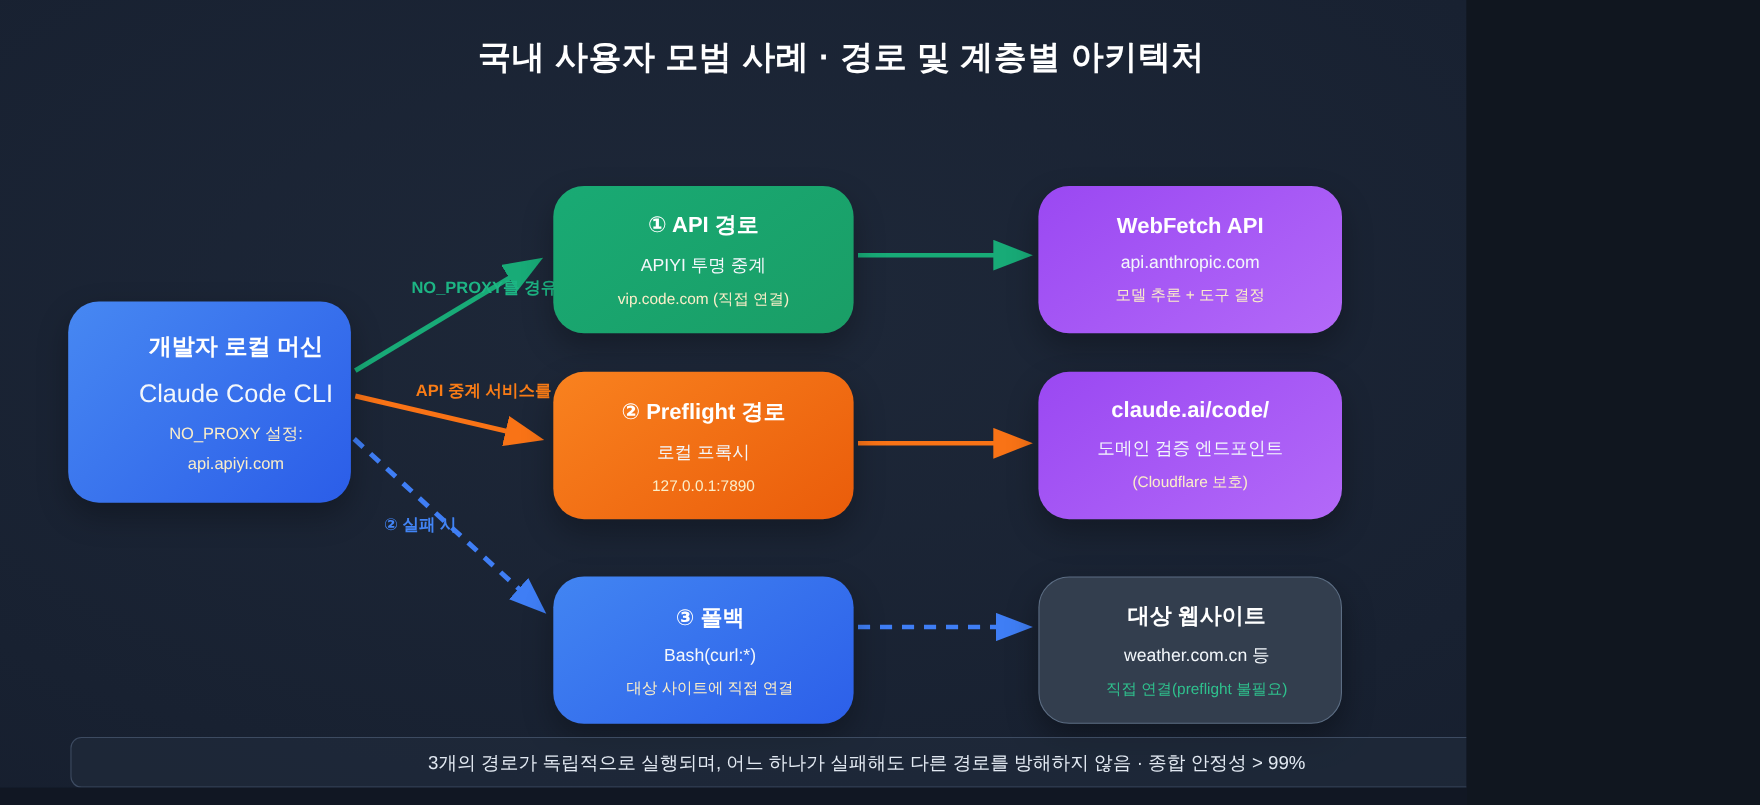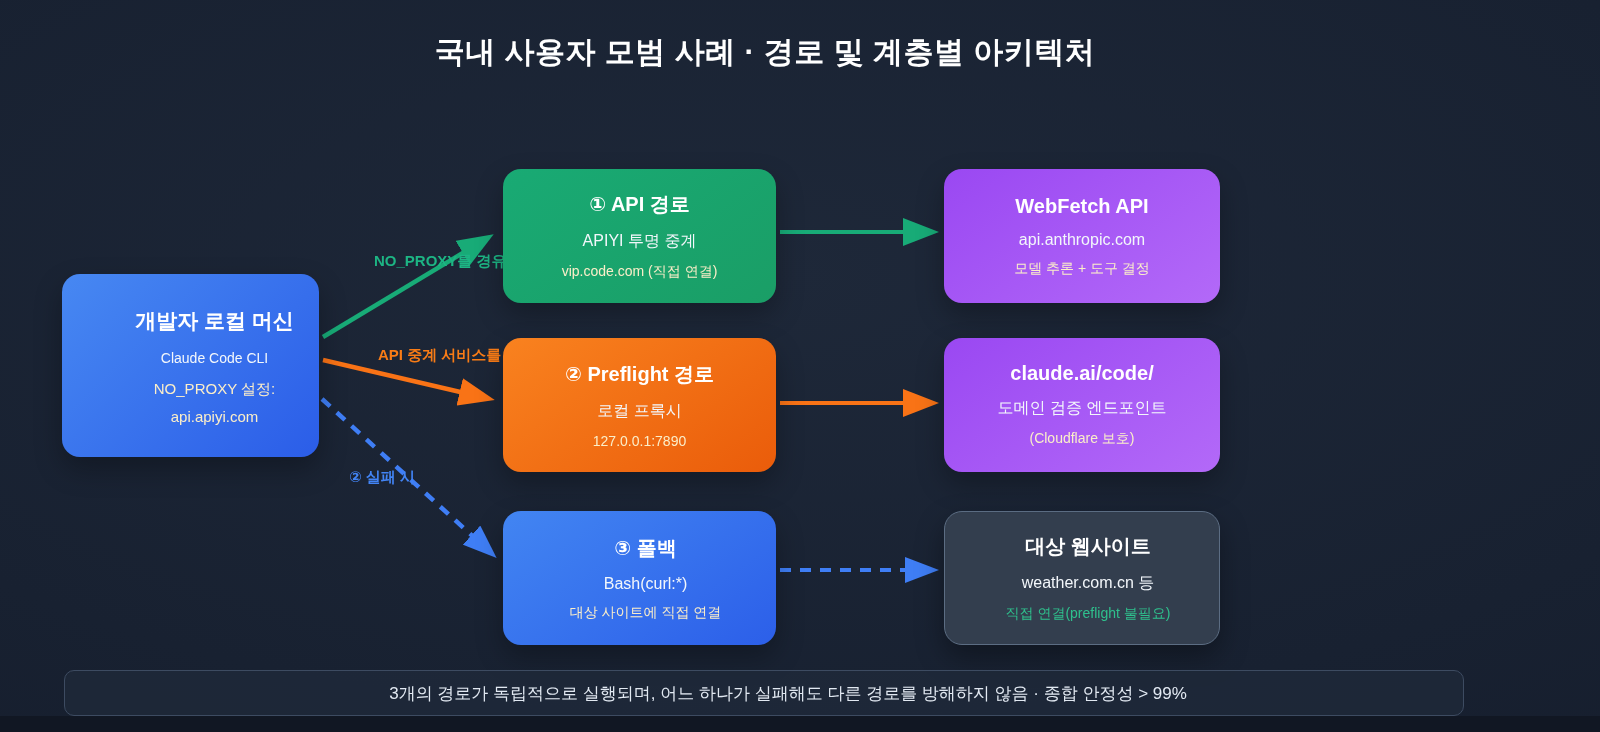--- a/index.html
+++ b/index.html
@@ -1,21 +1,21 @@
 <!DOCTYPE html>
 <html><head>
 <meta charset="utf-8">
 <style>
   * { margin: 0; padding: 0; box-sizing: border-box; }
   html, body { background: #10161f; }
   body { font-family: "Liberation Sans", "DejaVu Sans", sans-serif; }
 
   .stage {
     position: relative;
-    width: 1600px;
+    width: 1333px;
     height: 732px;
     overflow: hidden;
     background: radial-gradient(120% 110% at 48% 38%, #1e2839 0%, #182131 55%, #141b2a 100%);
   }
 
   .title {
     position: absolute;
     left: 0; top: 32px;
     width: 1530px;
     text-align: center;
@@ -28,47 +28,47 @@
     position: absolute;
     left: 0; top: 87px;
     width: 1530px;
     text-align: center;
     color: #c7d0de;
     font-size: 17px;
   }
 
   .node {
     position: absolute;
-    border-radius: 18px;
+    border-radius: 28px;
     display: flex;
     flex-direction: column;
     align-items: center;
     justify-content: center;
     text-align: center;
     box-shadow: 0 12px 28px rgba(0,0,0,0.28);
   }
   .node .t  { color: #ffffff; font-size: 20px; font-weight: bold; margin-bottom: 13px; }
   .node .s  { color: #f3f7fb; font-size: 16px; margin-bottom: 11px; }
   .node .n  { color: #fbeec9; font-size: 14px; }
 
   .source {
     left: 62px; top: 274px; width: 257px; height: 183px;
     background: linear-gradient(135deg, #4788f2 0%, #2b5de8 100%);
     padding-left: 48px;
   }
   .source .t { font-size: 21px; margin-bottom: 15px; }
-  .source .s { font-size: 14px; margin-bottom: 14px; }
+  .source .s { font-size: 23px; margin-bottom: 14px; }
   .source .n { font-size: 15px; margin-bottom: 9px; }
   .source .n:last-child { margin-bottom: 0; }
 
   .mid   { left: 503px; width: 273px; height: 134px; }
   .right { left: 944px; width: 276px; height: 134px; }
   .row1  { top: 169px; }
   .row2  { top: 338px; }
-  .row3  { top: 511px; padding-left: 12px; }
+  .row3  { top: 524px; padding-left: 12px; }
 
   .green-node  { background: linear-gradient(145deg, #19aa74 0%, #1a9e66 100%); }
   .orange-node { background: linear-gradient(145deg, #f9821f 0%, #ea5c0a 100%); }
   .blue-node   { background: linear-gradient(145deg, #4285f2 0%, #2c5fe9 100%); }
   .purple-node { background: linear-gradient(145deg, #9a48f2 0%, #b369f8 100%); }
   .gray-node   {
     background: #333e4e;
     border: 1.5px solid #5c6d83;
     box-shadow: 0 12px 28px rgba(0,0,0,0.35);
   }

